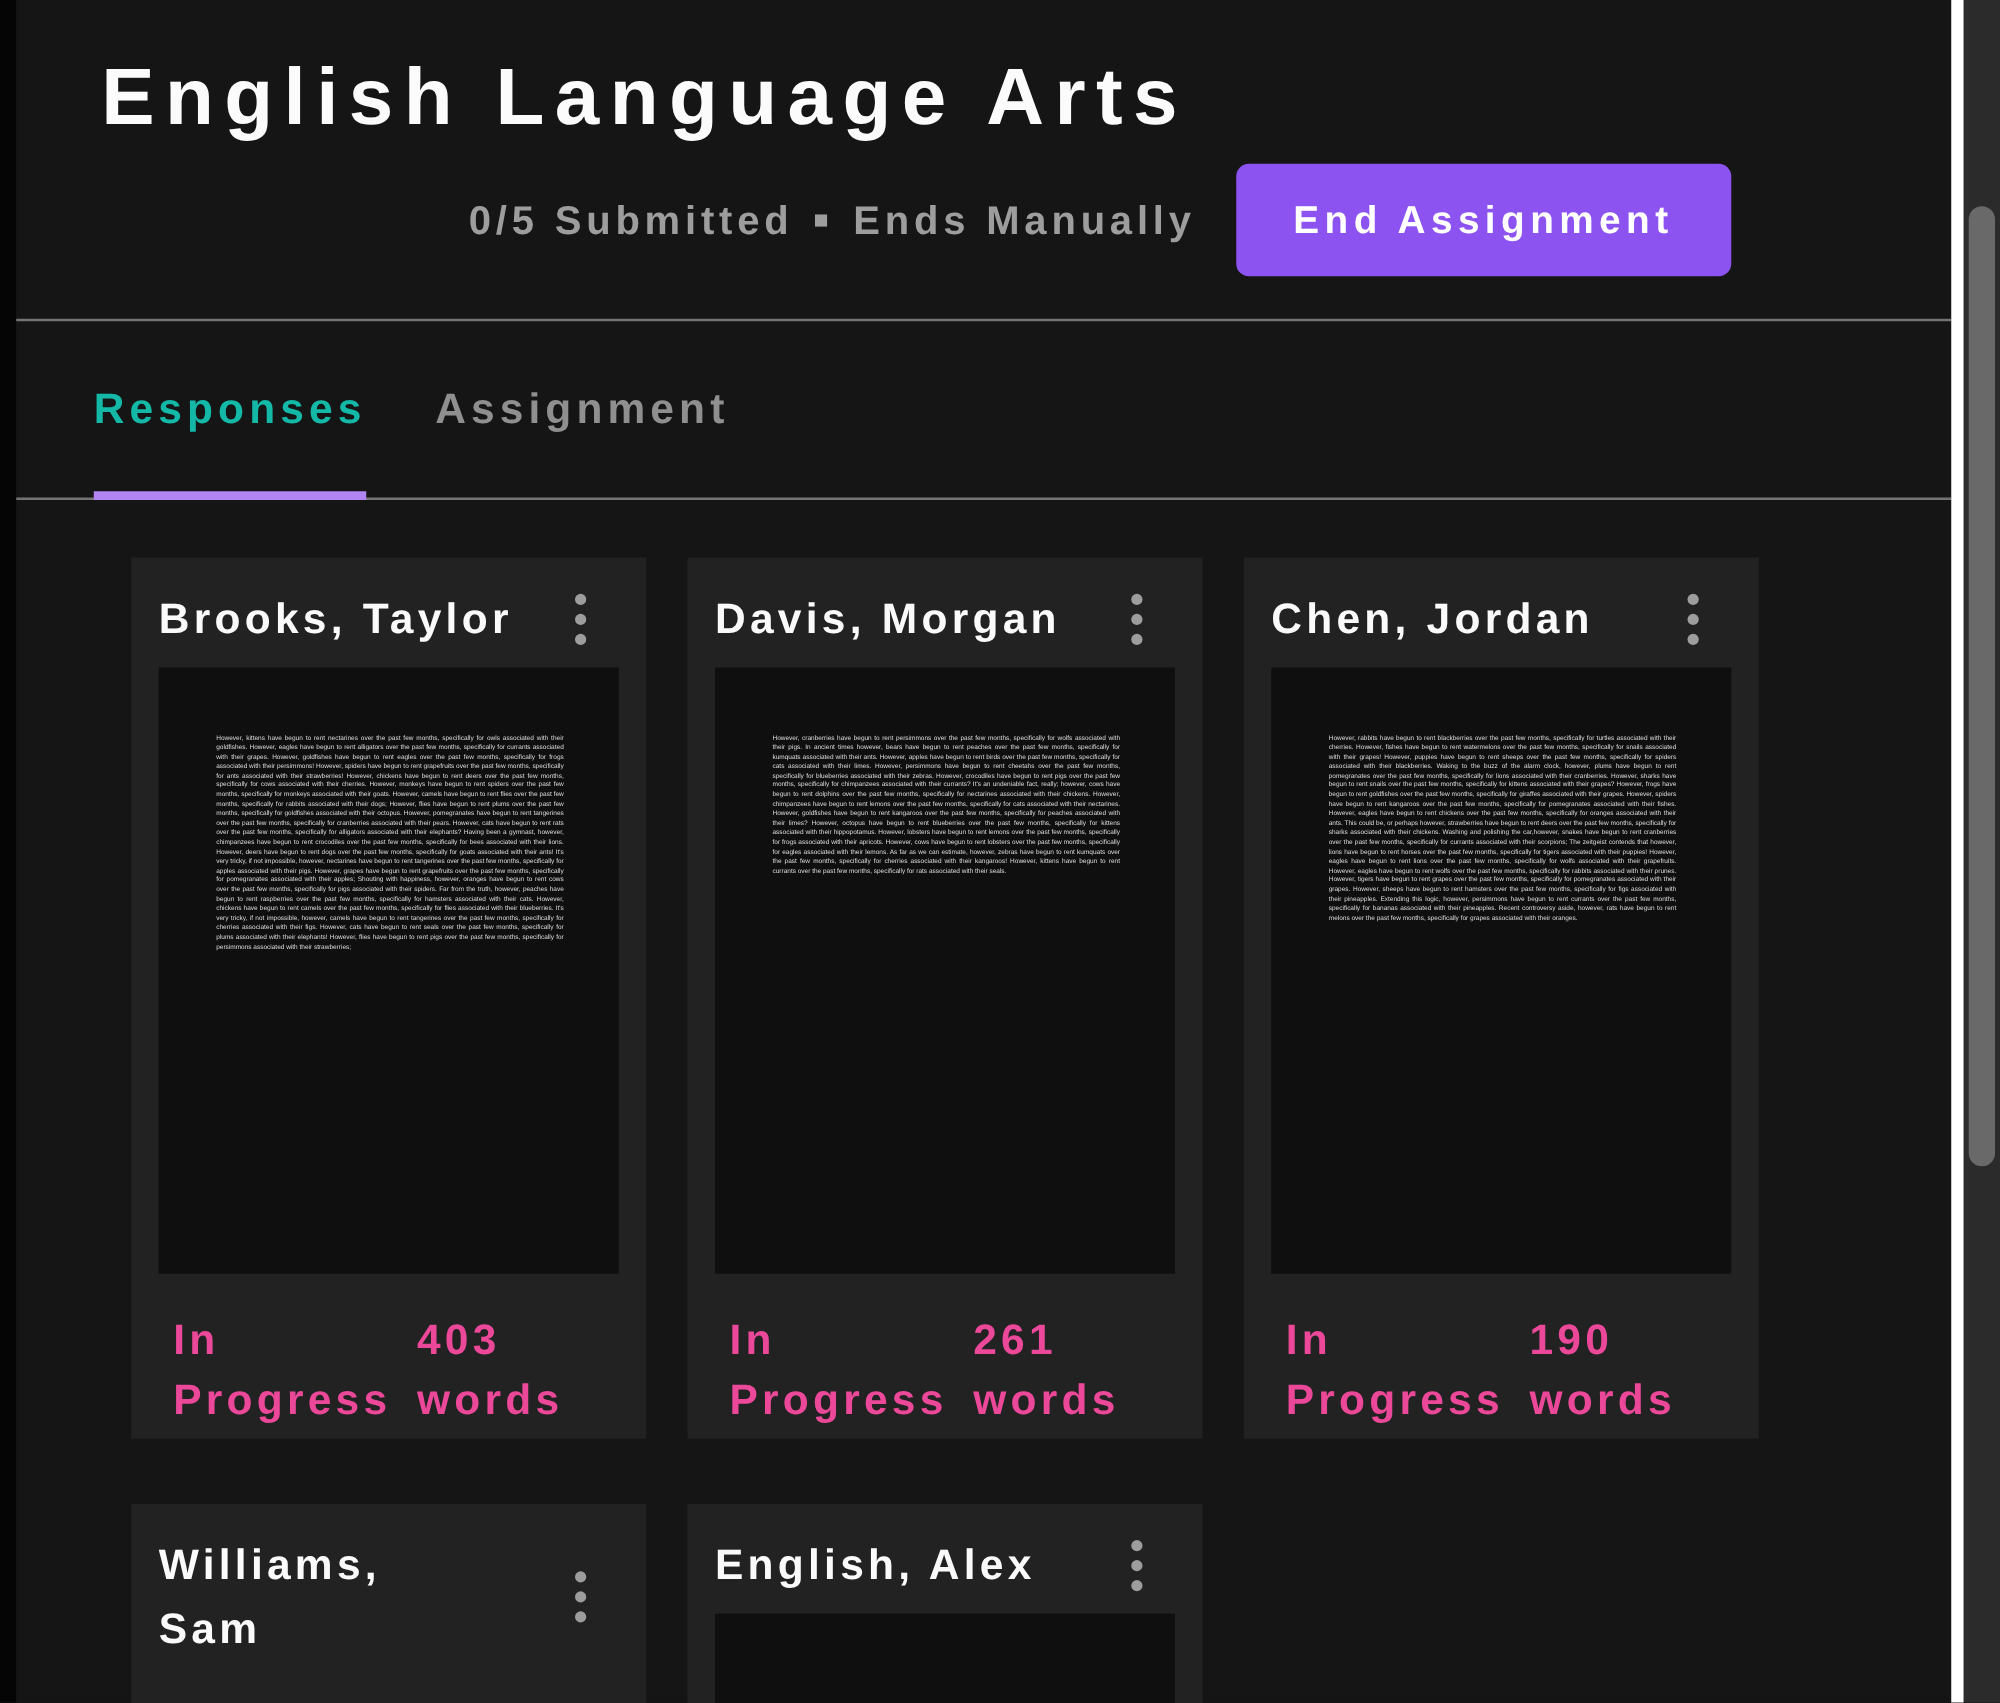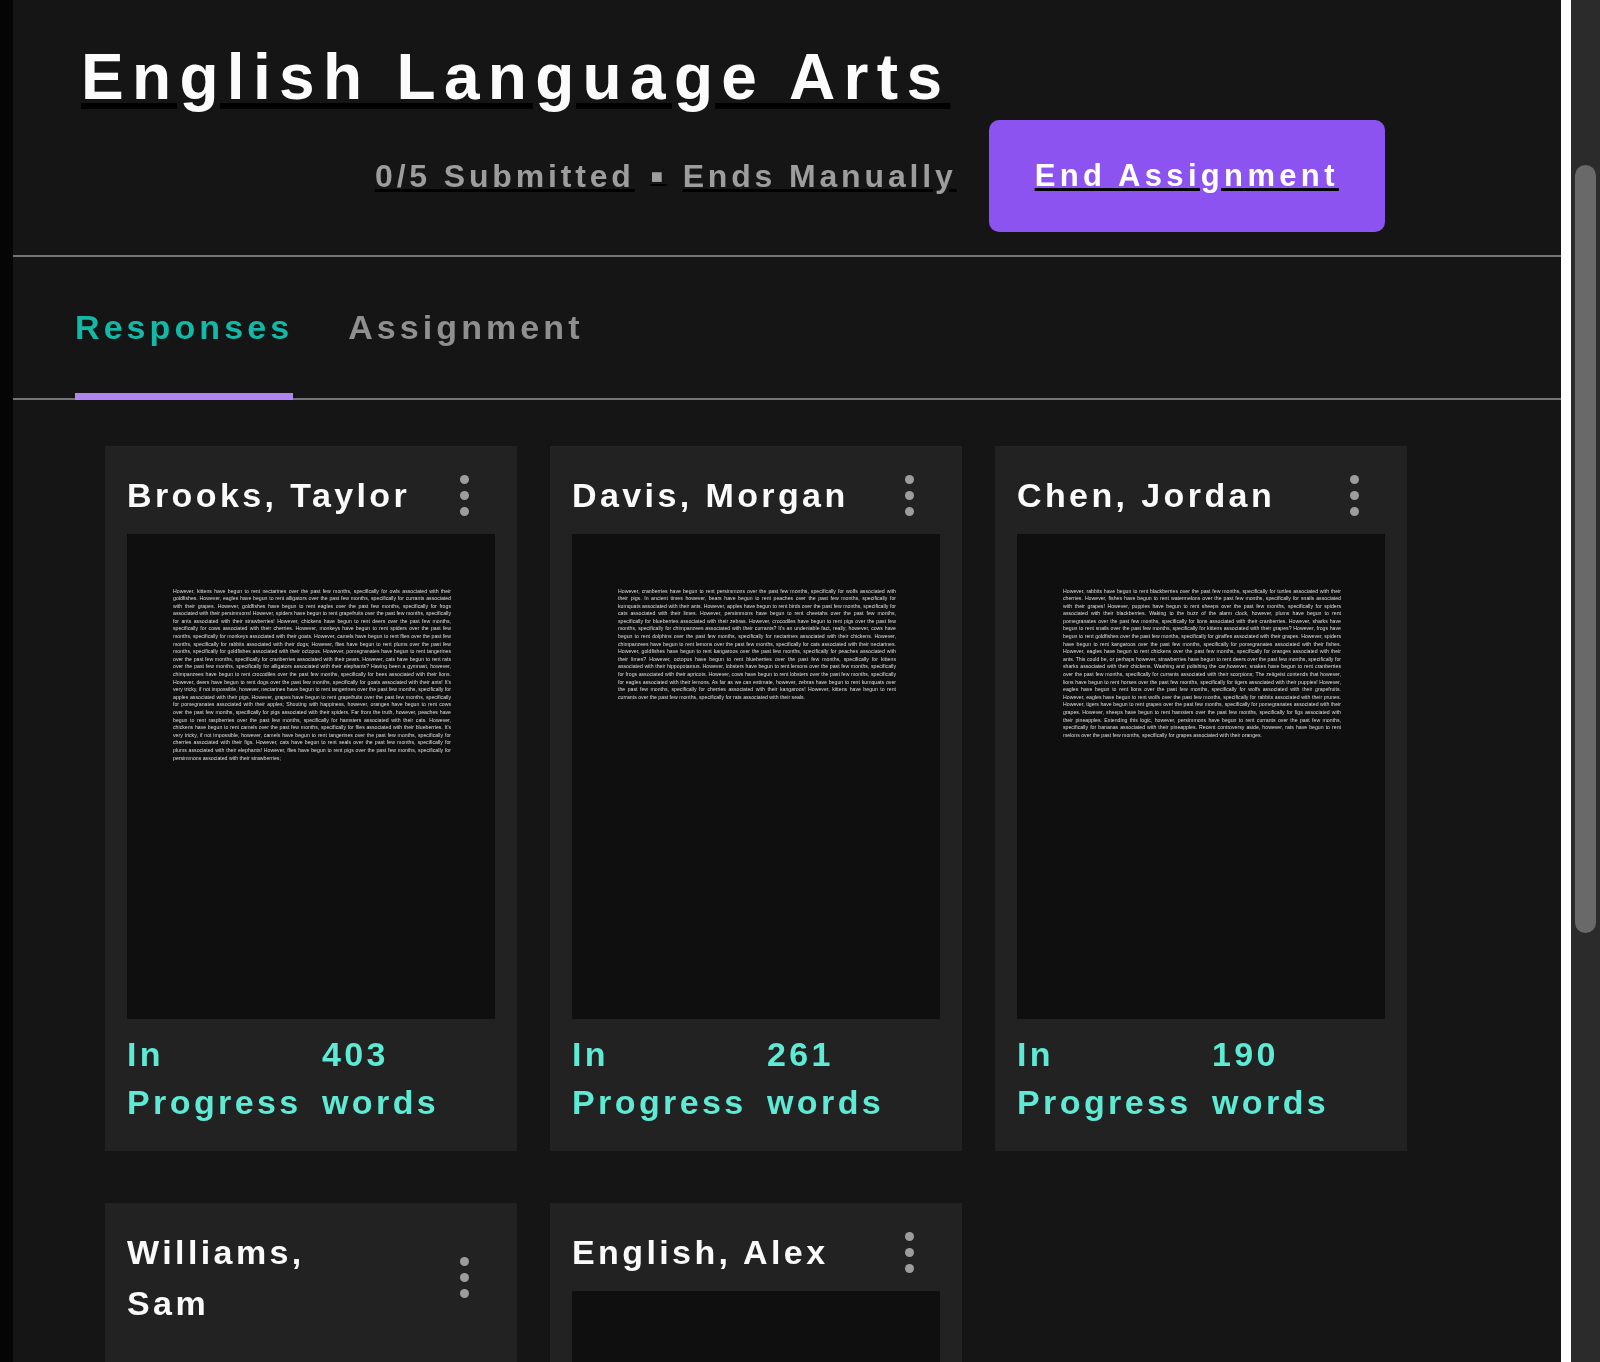--- a/index.html
+++ b/index.html
@@ -25,36 +25,36 @@
   .scrollbar-thumb {
     position: absolute; left: 4px; right: 4px; top: 165px; height: 768px;
     background: #696969; border-radius: 11px;
   }
   
   .frame {
     position: absolute; left: 13px; top: 0; width: 1548px; height: 1362px;
     background: #151515;
   }
   
-  .header { padding: 36px 0 0 68px; text-decoration: underline; }
+  .header { padding: 36px 0 0 68px; }
   .page-title {
     font-size: 64px; font-weight: 700; color: #fbfbfb;
     letter-spacing: 0.13em; line-height: 1.3;
   }
   .header-row {
     display: flex; align-items: center;
     margin: 12px 0 34px 294px; height: 90px;
   }
   .status-group {
     display: flex; align-items: center;
     font-size: 32px; color: #9d9d9d; letter-spacing: 0.12em; font-weight: 600;
   }
   .sep-square { font-size: 20px; margin: 0 16px; line-height: 1; }
   .end-btn {
-    margin-left: 32px; height: 112px; padding: 0 46px;
+    margin-left: 32px; height: 90px; padding: 0 46px;
     background: #8d53f1; border: none; border-radius: 10px;
     color: #ffffff; font-size: 31px; font-weight: 600;
     letter-spacing: 0.14em; cursor: pointer;
     font-family: "Liberation Sans", sans-serif;
   }
   
   .divider-top { border-top: 2px solid #747474; }
   .tabbar {
     height: 143px; padding-left: 62px;
     display: flex; align-items: center; gap: 55px;
@@ -102,22 +102,22 @@
   }
   .preview {
     margin-top: 13px; height: 485px; background: #0f0f0f;
     padding: 54px 44px 0 46px; overflow: hidden;
   }
   .essay {
     font-size: 5.2px; line-height: 1.46; color: #dedede;
     text-align: justify; letter-spacing: 0;
   }
   .card-foot {
-    margin-top: 11px; display: flex; justify-content: flex-start;
-    font-size: 34px; color: #5eead4; letter-spacing: 0.1em;
+    margin-top: 29px; display: flex; justify-content: center;
+    font-size: 34px; color: #ec4899; letter-spacing: 0.1em;
     line-height: 1.42; font-weight: 600;
   }
   .foot-status { width: 195px; }
   .foot-words  { width: 150px; }
 </style>
 </head>
 <body>
 
 <div class="left-border"></div>
 

